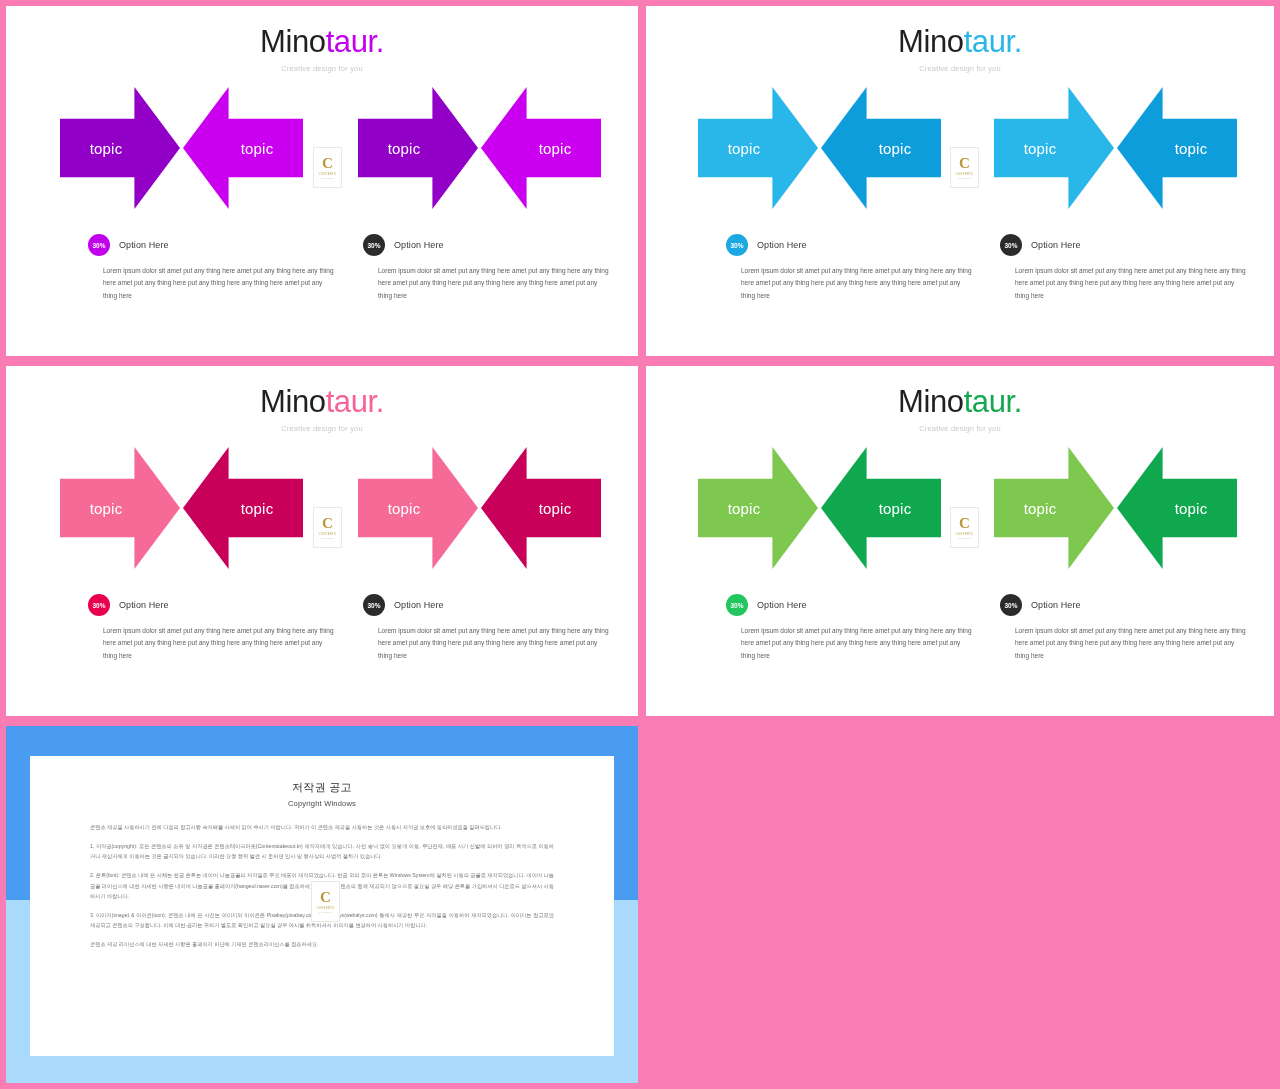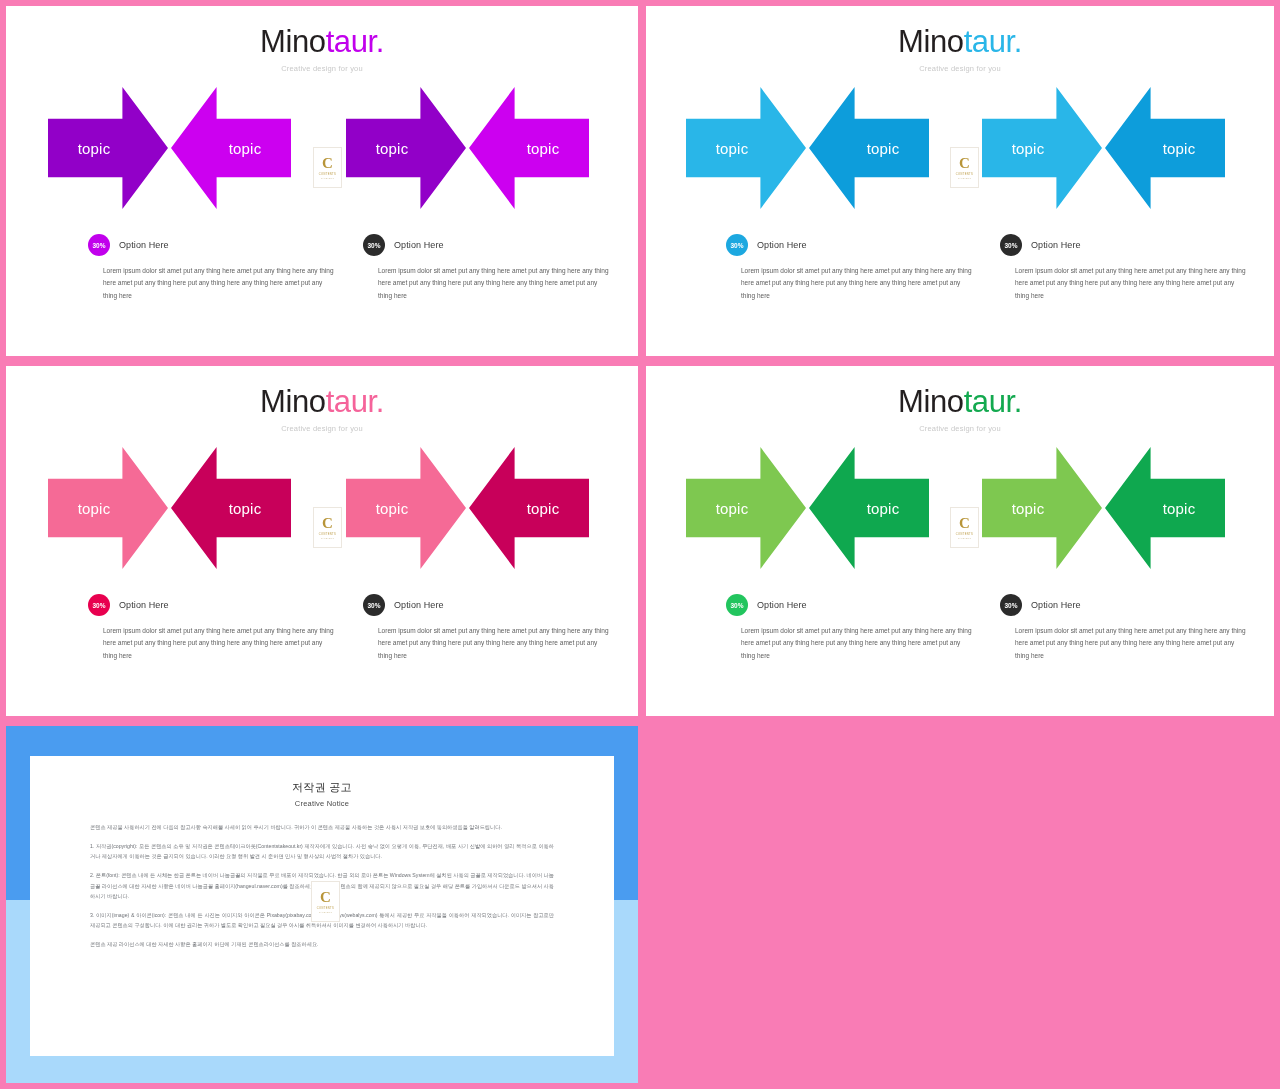--- a/index.html
+++ b/index.html
@@ -50,21 +50,21 @@
   
   .arrows{
     position:relative;
     height:125px;
     margin-top:14px;
   }
   .arrow{
     position:absolute;
     top:0;
     width:120px;height:122px;
-    display:flex;align-items:center;justify-content:center;
+    display:flex;align-items:center;justify-content:center;margin-left:12px;
   }
   .arrow .lbl{
     position:relative;
     z-index:2;
     color:#fff;
     font-size:15px;
     letter-spacing:.2px;
     margin-top:0px;
   }
   .arrow .shape{
@@ -372,21 +372,21 @@
         <div class="opt-body">Lorem ipsum dolor sit amet put any thing here amet put any thing here any thing here amet put any thing here put any thing here any thing here amet put any thing here</div>
       </div>
     </div>
   </div>
 
   <div id="slide-copyright">
     <div class="frame-lower"></div>
     <div class="paper">
       <div class="cr-head">
         <div class="cr-title-ko">저작권 공고</div>
-        <div class="cr-title-en">Creative Notice</div>
+        <div class="cr-title-en">Copyright Windows</div>
       </div>
       <div class="cr-body">
         <p>콘텐츠 제공물 사용하시기 전에 다음의 참고사항 숙지해볼 사세히 읽어 주시기 바랍니다. 귀하가 이 콘텐츠 제공물 사용하는 것은 사용시 저작권 보호에 동의하셨음을 알려드립니다.</p>
         <p>1. 저작권(copyright): 모든 콘텐츠의 소유 및 저작권은 콘텐츠테이크아웃(Contentstakeout.kr) 제작자에게 있습니다. 사전 승낙 없이 요렇게 이용, 무단전재, 배포 사기 신발에 의하여 영리 목적으로 이용하거나 제삼자에게 이용하는 것은 금지되어 있습니다. 이러한 요청 행위 발견 시 준하면 민사 및 형사상의 사법적 절차가 있습니다.</p>
         <p>2. 폰트(font): 콘텐츠 내에 든 서체는 한글 폰트는 네이버 나눔글꼴의 저작물로 무료 배포이 제작되었습니다. 한글 외의 로마 폰트는 Windows System에 설치된 사용의 글꼴로 제작되었습니다. 네이버 나눔글꼴 라이선스에 대한 자세한 사항은 네이버 나눔글꼴 홈페이지(hangeul.naver.com)를 참조하세요. 폰트는 콘텐츠의 함께 제공되지 않으므로 필요실 경우 해당 폰트를 가입하셔서 다운로드 받으셔서 사용하시기 바랍니다.</p>
         <p>3. 이미지(image) &amp; 아이콘(icon): 콘텐츠 내에 든 사진는 이미지와 아이콘은 Pixabay(pixabay.com)와 Webalys(webalys.com) 등에서 제공한 무료 저작물을 이용하여 제작되었습니다. 이미지는 참고로만 제공되고 콘텐츠의 구성합니다. 이에 대한 권리는 귀하가 별도로 확인하고 필요실 경우 아시를 취득하셔서 이미지를 변경하여 사용하시기 바랍니다.</p>
         <p>콘텐츠 제공 라이선스에 대한 자세한 사항은 홈페이지 하단에 기재된 콘텐츠라이선스를 참조하세요.</p>
       </div>
     </div>
     <div class="watermark">

